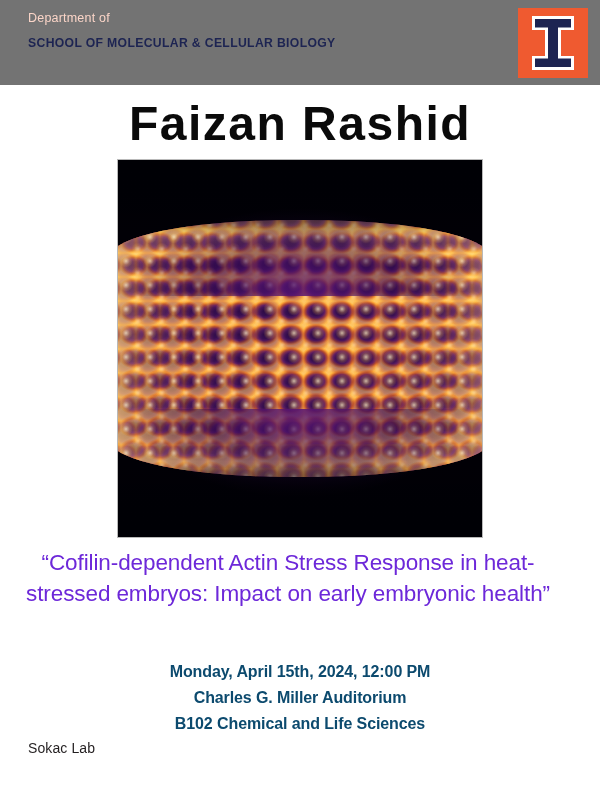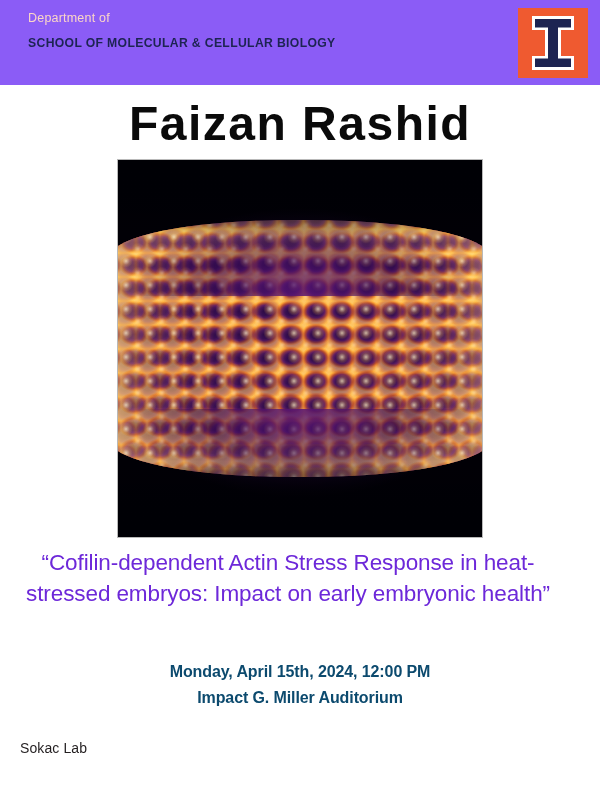--- a/index.html
+++ b/index.html
@@ -15,21 +15,21 @@
     position: relative;
   }
 
   
   .header-band {
     position: absolute;
     left: 0;
     top: 0;
     width: 600px;
     height: 85px;
-    background: #8b5cf6;
+    background: #737373;
     overflow: hidden;
   }
   .header-text-block {
     position: absolute;
     left: 28px;
     top: 11px;
   }
   .dept-of {
     font-size: 12.5px;
     color: #fbd5c8;
@@ -230,21 +230,21 @@
     font-size: 16px;
     line-height: 26px;
     color: #0c4a6e;
     font-weight: 600;
     letter-spacing: -0.1px;
   }
 
   
   .lab-credit {
     position: absolute;
-    left: 20px;
+    left: 28px;
     top: 740px;
     font-size: 14px;
     color: #231f20;
     font-weight: 400;
     letter-spacing: 0.1px;
   }
 </style>
 </head>
 <body>
 
@@ -280,16 +280,17 @@
     <div class="halo-top"></div>
     <div class="halo-bottom"></div>
     <div class="vignette"></div>
   </div>
 </div>
 
 <div class="talk-title">“Cofilin-dependent Actin Stress Response in heat-stressed embryos: Impact on early embryonic health”</div>
 
 <div class="event-details">
   <div class="event-line">Monday, April 15th, 2024, 12:00 PM</div>
-  <div class="event-line">Impact G. Miller Auditorium</div>
+  <div class="event-line">Charles G. Miller Auditorium</div>
+  <div class="event-line">B102 Chemical and Life Sciences</div>
 </div>
 
 <div class="lab-credit">Sokac Lab</div>
 
 </body></html>

